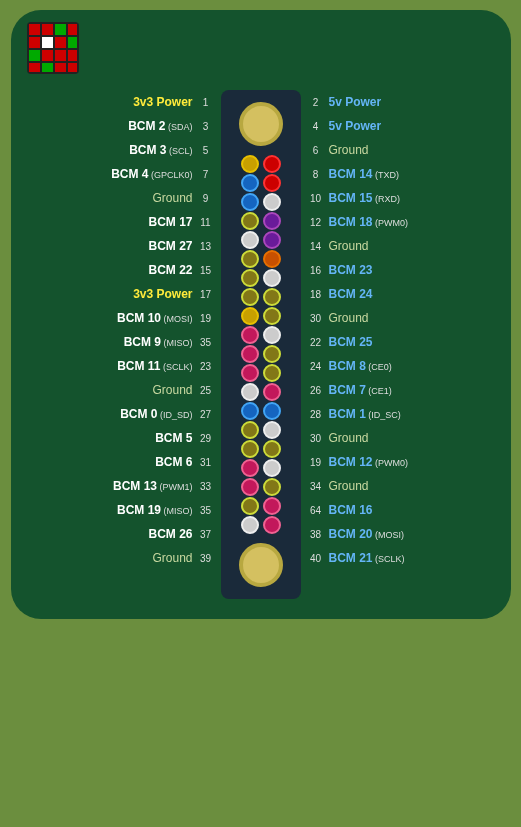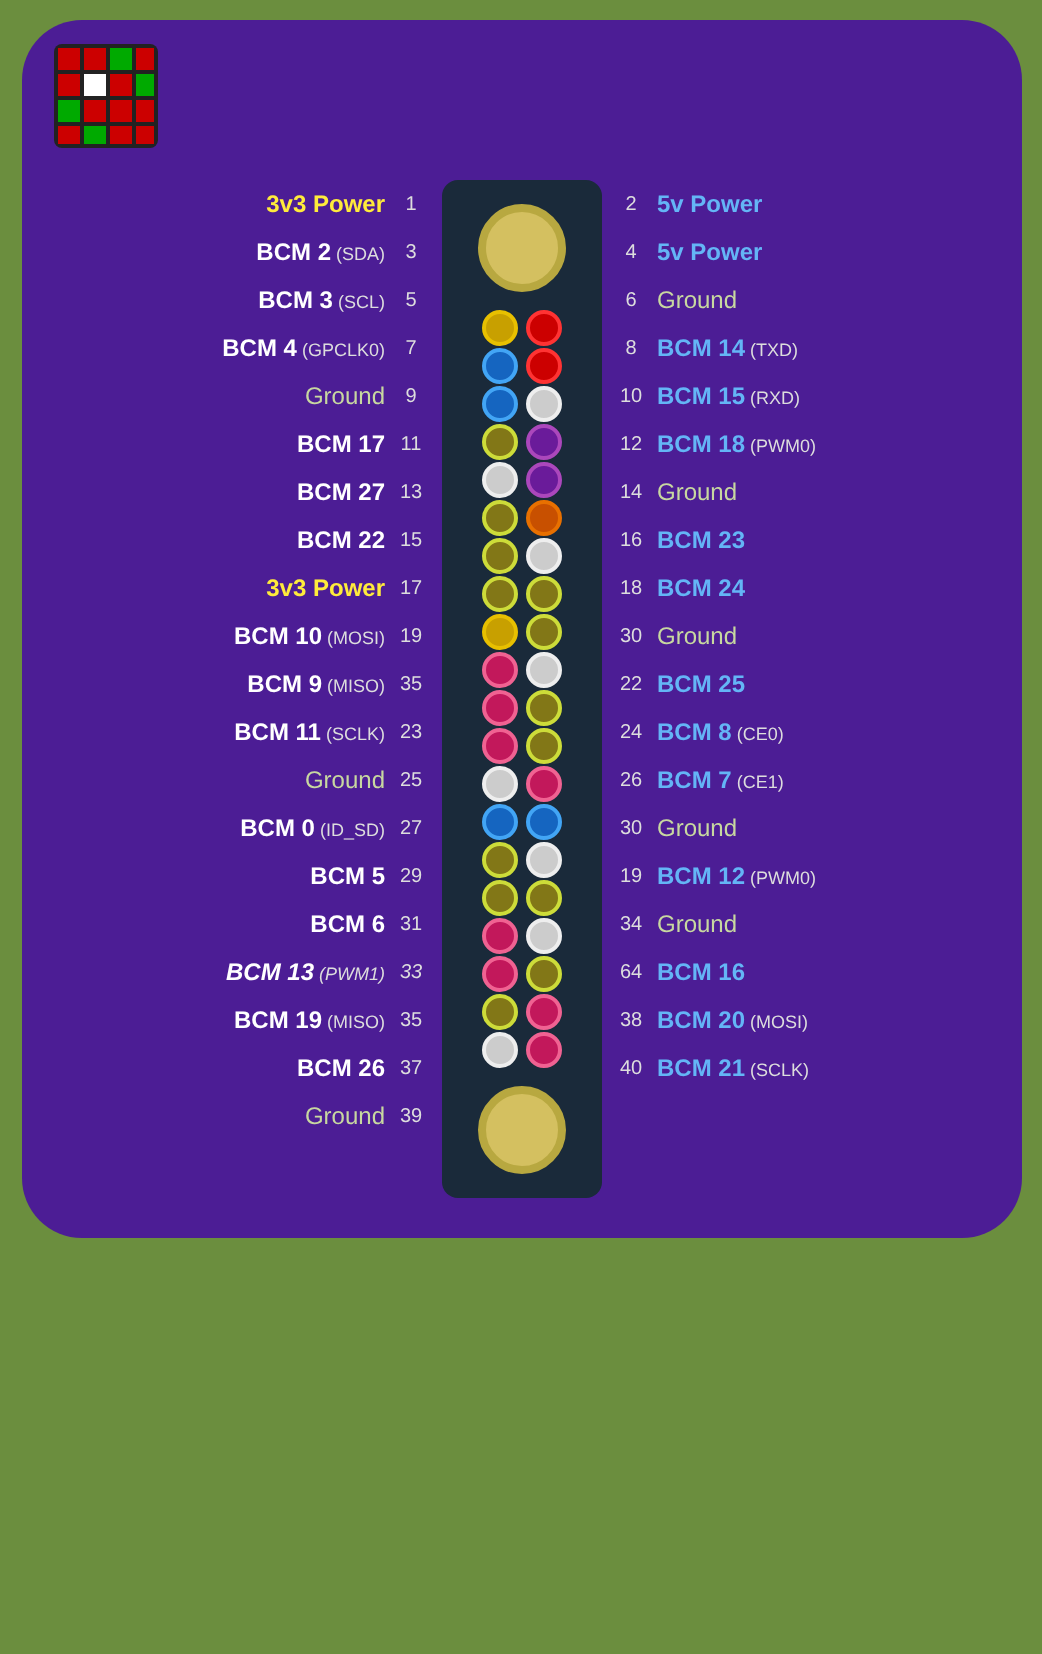--- a/index.html
+++ b/index.html
@@ -7,21 +7,21 @@
       width: 521px;
       min-height: 827px;
       background: #6b8e3e;
       font-family: Arial, sans-serif;
       display: flex;
       justify-content: center;
       align-items: flex-start;
     }
     .card {
       width: 500px;
-      background: #4c1d95;
+      background: #14532d;
       border-radius: 30px;
       padding: 12px 8px 20px 8px;
       position: relative;
       margin: 10px;
     }
     .header {
       display: flex;
       align-items: center;
       margin-bottom: 16px;
       padding-left: 8px;
@@ -230,21 +230,21 @@
           <span class="pin-num">27</span>
         </div>
         <div class="pin-row" style="justify-content: flex-end;">
           <span class="pin-label special">BCM 5</span>
           <span class="pin-num">29</span>
         </div>
         <div class="pin-row" style="justify-content: flex-end;">
           <span class="pin-label special">BCM 6</span>
           <span class="pin-num">31</span>
         </div>
-        <div class="pin-row" style="justify-content: flex-end; font-style: italic;">
+        <div class="pin-row" style="justify-content: flex-end;">
           <span class="pin-label special">BCM 13<span class="pin-sub"> (PWM1)</span></span>
           <span class="pin-num">33</span>
         </div>
         <div class="pin-row" style="justify-content: flex-end;">
           <span class="pin-label special">BCM 19<span class="pin-sub"> (MISO)</span></span>
           <span class="pin-num">35</span>
         </div>
         <div class="pin-row" style="justify-content: flex-end;">
           <span class="pin-label special">BCM 26</span>
           <span class="pin-num">37</span>
@@ -389,20 +389,24 @@
         </div>
         <div class="pin-row" style="justify-content: center;">
           <span class="pin-num">24</span>
           <span class="pin-label bcm">BCM 8<span class="pin-sub"> (CE0)</span></span>
         </div>
         <div class="pin-row" style="justify-content: flex-start;">
           <span class="pin-num">26</span>
           <span class="pin-label bcm">BCM 7<span class="pin-sub"> (CE1)</span></span>
         </div>
         <div class="pin-row" style="justify-content: flex-start;">
+          <span class="pin-num">28</span>
+          <span class="pin-label bcm">BCM 1<span class="pin-sub"> (ID_SC)</span></span>
+        </div>
+        <div class="pin-row" style="justify-content: flex-start;">
           <span class="pin-num">30</span>
           <span class="pin-label ground">Ground</span>
         </div>
         <div class="pin-row" style="justify-content: flex-start;">
           <span class="pin-num">19</span>
           <span class="pin-label bcm">BCM 12<span class="pin-sub"> (PWM0)</span></span>
         </div>
         <div class="pin-row" style="justify-content: flex-start;">
           <span class="pin-num">34</span>
           <span class="pin-label ground">Ground</span>

